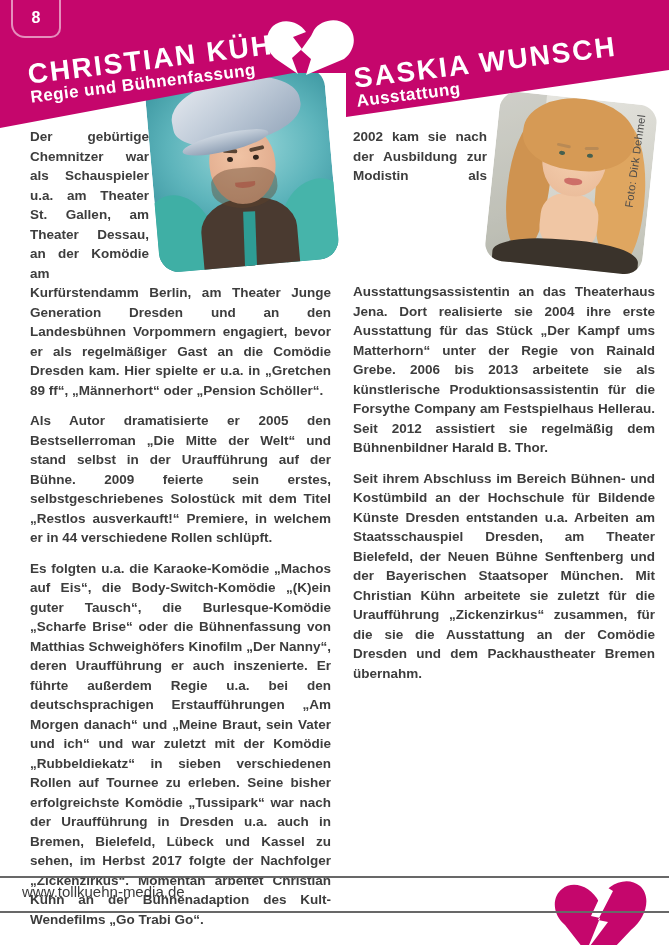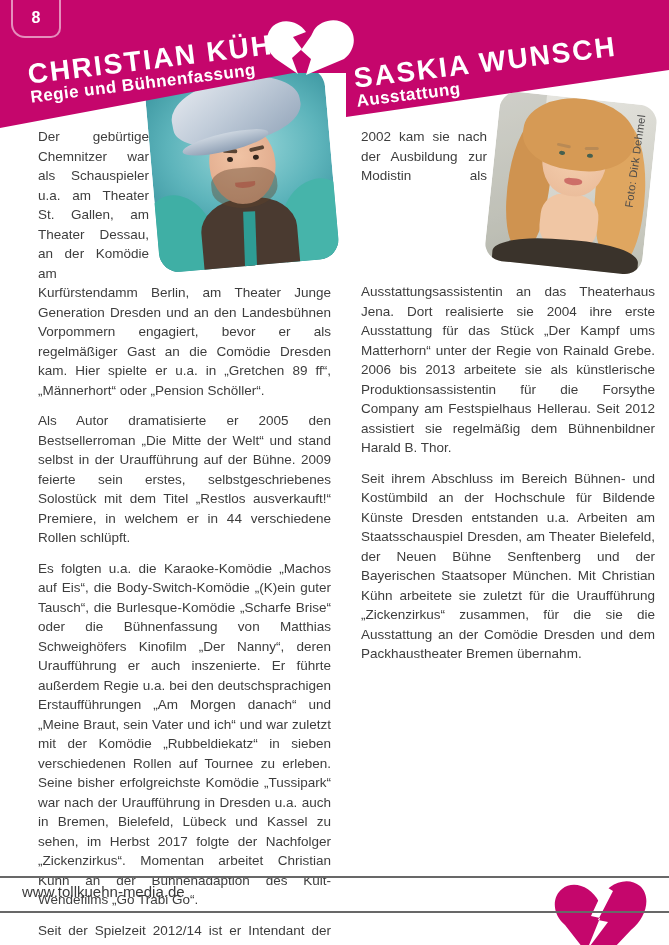--- a/index.html
+++ b/index.html
@@ -63,21 +63,21 @@
   .sw-lips{left:72px; top:80px; width:18px; height:7px; background:#cd6f68; border-radius:40% 40% 60% 60%;}
   .sw-top{left:8px; top:142px; width:146px; height:40px; background:#3a332b; border-radius:40% 45% 0 0; transform:rotate(-2deg);}
   .photo-credit{
     position:absolute; left:560px; top:155px; width:150px; z-index:4;
     text-align:center; transform:rotate(-82deg);
     font-size:11px; color:#4a4a4a; letter-spacing:.3px; white-space:nowrap;
   }
   
   .col{position:absolute; top:127px; z-index:2; font-size:13.5px; line-height:19.5px;
        text-align:justify; hyphens:auto; -webkit-hyphens:auto; color:#3d3d3d;}
-  .col p{margin:0 0 11px 16px;}
+  .col p{margin:0 0 11px 8px;font-weight:bold;}
   .col-left{left:22px; width:309px;}
   .col-right{left:345px; width:310px;}
   .spacer{float:right;}
   .spacer-ck{width:182px; height:152px;}
   .spacer-sw{width:168px; height:155px;}
   
   .rule{position:absolute; left:0; width:669px; height:0; border-top:2px solid #686868; z-index:6;}
   .rule1{top:876px;} .rule2{top:911px;}
   .website{position:absolute; left:22px; top:883px; font-size:15px; color:#3b3b3b; z-index:6; text-decoration:none;}
   .heart-bottom{position:absolute; left:547px; top:876px; width:110px; height:92px; z-index:5;}

